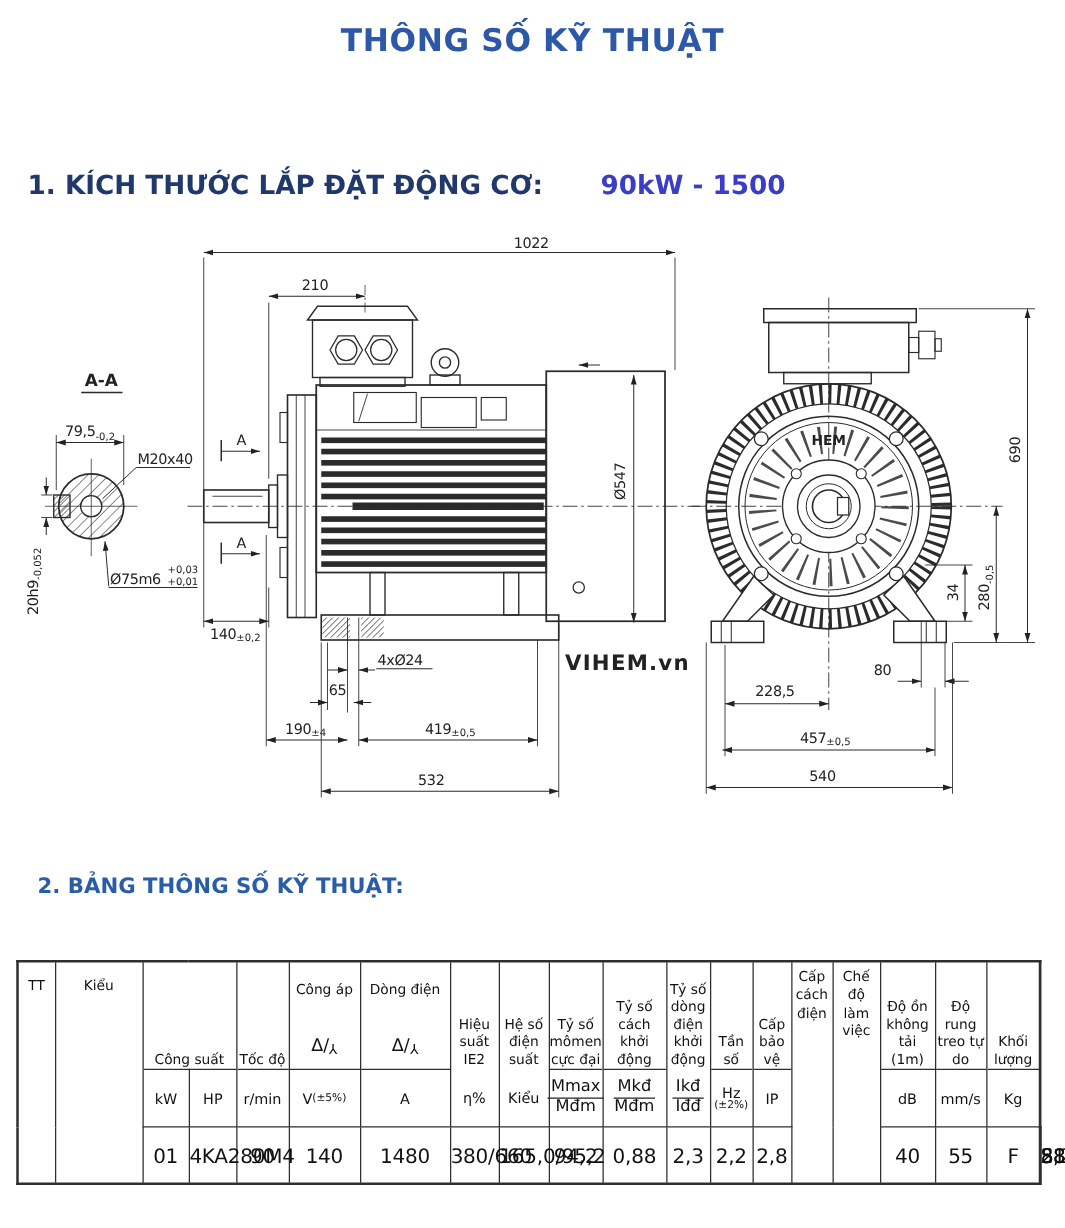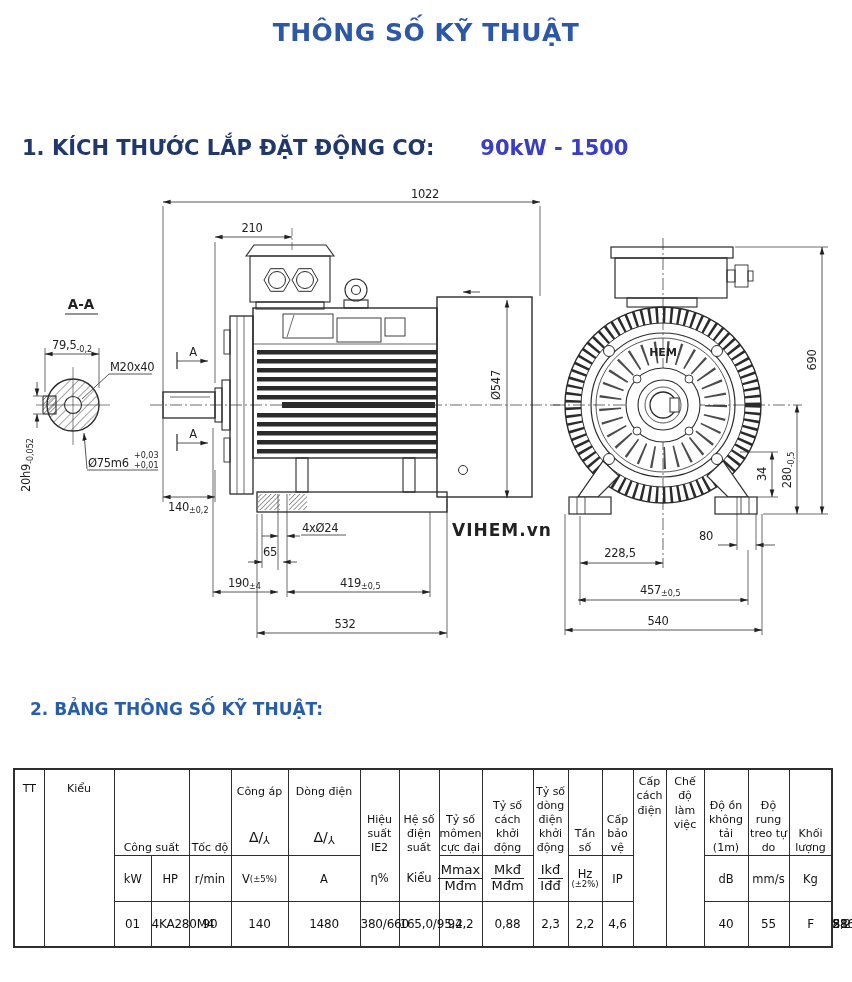--- a/index.html
+++ b/index.html
@@ -27,21 +27,21 @@
   table.spec{position:absolute;top:768px;left:13px;border-collapse:collapse;table-layout:fixed;
     width:820px;border:2.4px solid #2e2e2e}
   table.spec td{border:1.5px solid #2e2e2e;padding:0;vertical-align:top;text-align:center}
   .lbl{height:85px;padding:15px 1px 0 1px;font-size:11px;line-height:1.28;
     display:flex;flex-direction:column;align-items:center;justify-content:flex-end;box-sizing:border-box}
   .lbl .sym{margin-top:auto;margin-bottom:8px;font-size:14px}
   .unit{height:46px;display:flex;align-items:center;justify-content:center;font-size:11.5px;box-sizing:border-box}
   .split .unit{border-top:1.5px solid #2e2e2e}
   .full{height:137px;padding-top:5px;font-size:11px;line-height:1.3;box-sizing:border-box}
   .full.vtop{padding-top:12px}
-  tr.data td{height:44px;vertical-align:middle;font-size:12px;letter-spacing:-0.2px}
+  tr.data td{height:44px;vertical-align:middle;font-size:16px;letter-spacing:-0.2px}
   .frac{display:inline-block;font-size:13px;line-height:1.15}
   .frac .num{display:block;border-bottom:1.2px solid #222;padding:0 3px}
   .wye{display:inline-block;transform:rotate(180deg);font-size:11px}
   .small-tol{font-size:8.5px}
   .unit .two{line-height:1.1}
   .unit .two .small-tol{display:block}
 </style>
 </head>
 <body>
 
@@ -445,21 +445,21 @@
     <td>4KA280M4</td>
     <td>90</td>
     <td>140</td>
     <td>1480</td>
     <td>380/660</td>
     <td>165,0/95,2</td>
     <td>94,2</td>
     <td>0,88</td>
     <td>2,3</td>
     <td>2,2</td>
-    <td>4,6</td>
+    <td>2,8</td>
     <td>40</td>
     <td>55</td>
     <td>F</td>
     <td>S1</td>
     <td>88</td>
     <td>2,2</td>
     <td>586</td>
   </tr>
 </tbody>
   </table>

